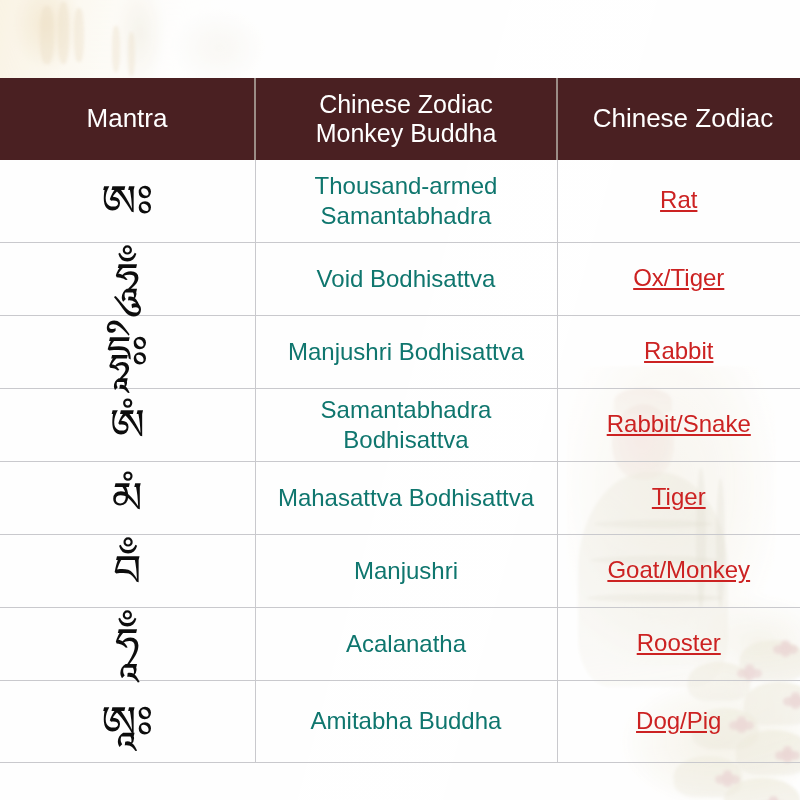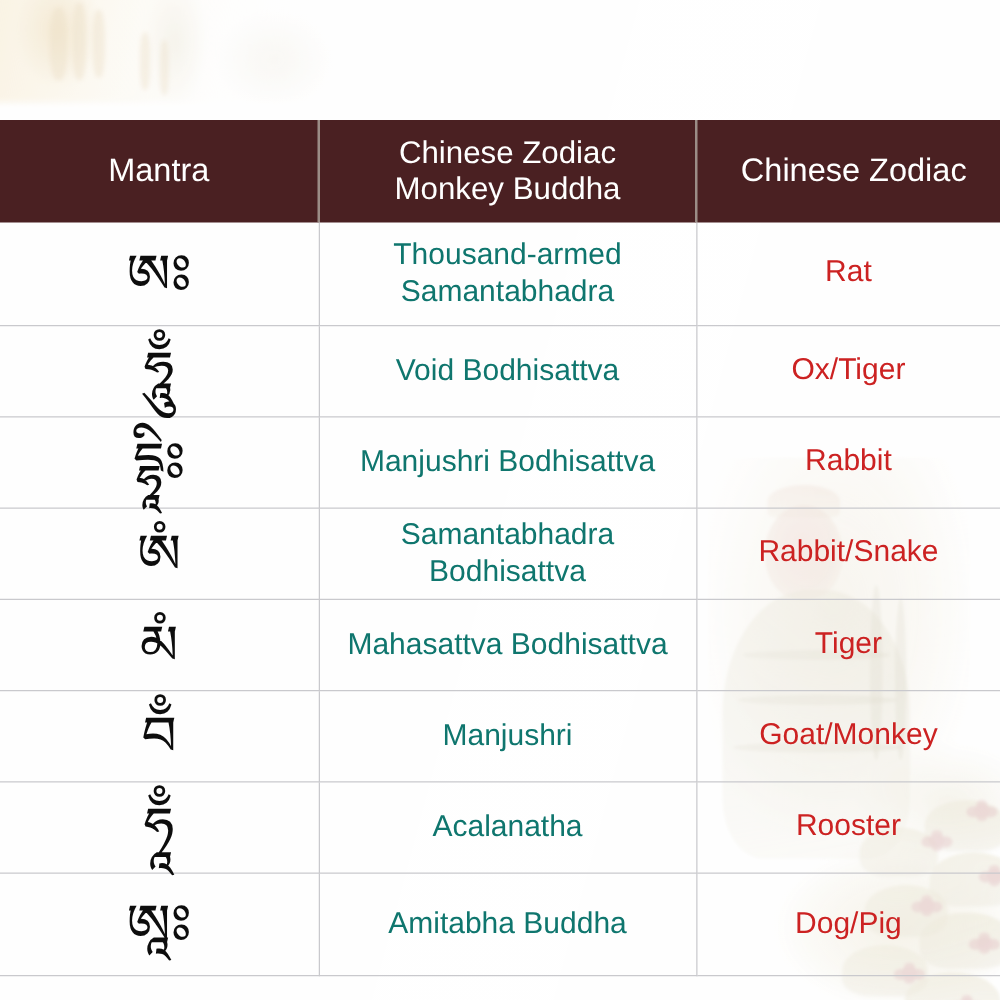--- a/index.html
+++ b/index.html
@@ -147,21 +147,21 @@
     color: #5A1F23;
     letter-spacing: 0px;
     line-height: 1;
     padding-bottom: 4px;
     font-family: "Liberation Sans", sans-serif;
   }
 
   
   .zodiac-table {
     position: absolute;
-    left: 0; top: 96px;
+    left: 0; top: 78px;
     width: 800px;
     z-index: 3;
     border-collapse: collapse;
     table-layout: fixed;
   }
   .zodiac-table col.c-mantra { width: 255px; }
   .zodiac-table col.c-buddha { width: 302px; }
   .zodiac-table col.c-animal { width: 243px; }
 
   thead th {
@@ -200,20 +200,21 @@
     font-size: 24px;
     color: #0f766e;
     line-height: 1.22;
     padding: 4px 10px;
   }
   td.cell-animal {
     font-size: 24px;
     color: #CC2222;
     line-height: 1.2;
     padding: 4px 6px;
+    text-decoration: underline;
   }
 
   tbody tr { height: 73px; }
   tbody tr.tall { height: 82px; }
 
   .glyph {
     display: inline-block;
     font-size: 44px;
     line-height: .95;
     color: #0d0d0d;

